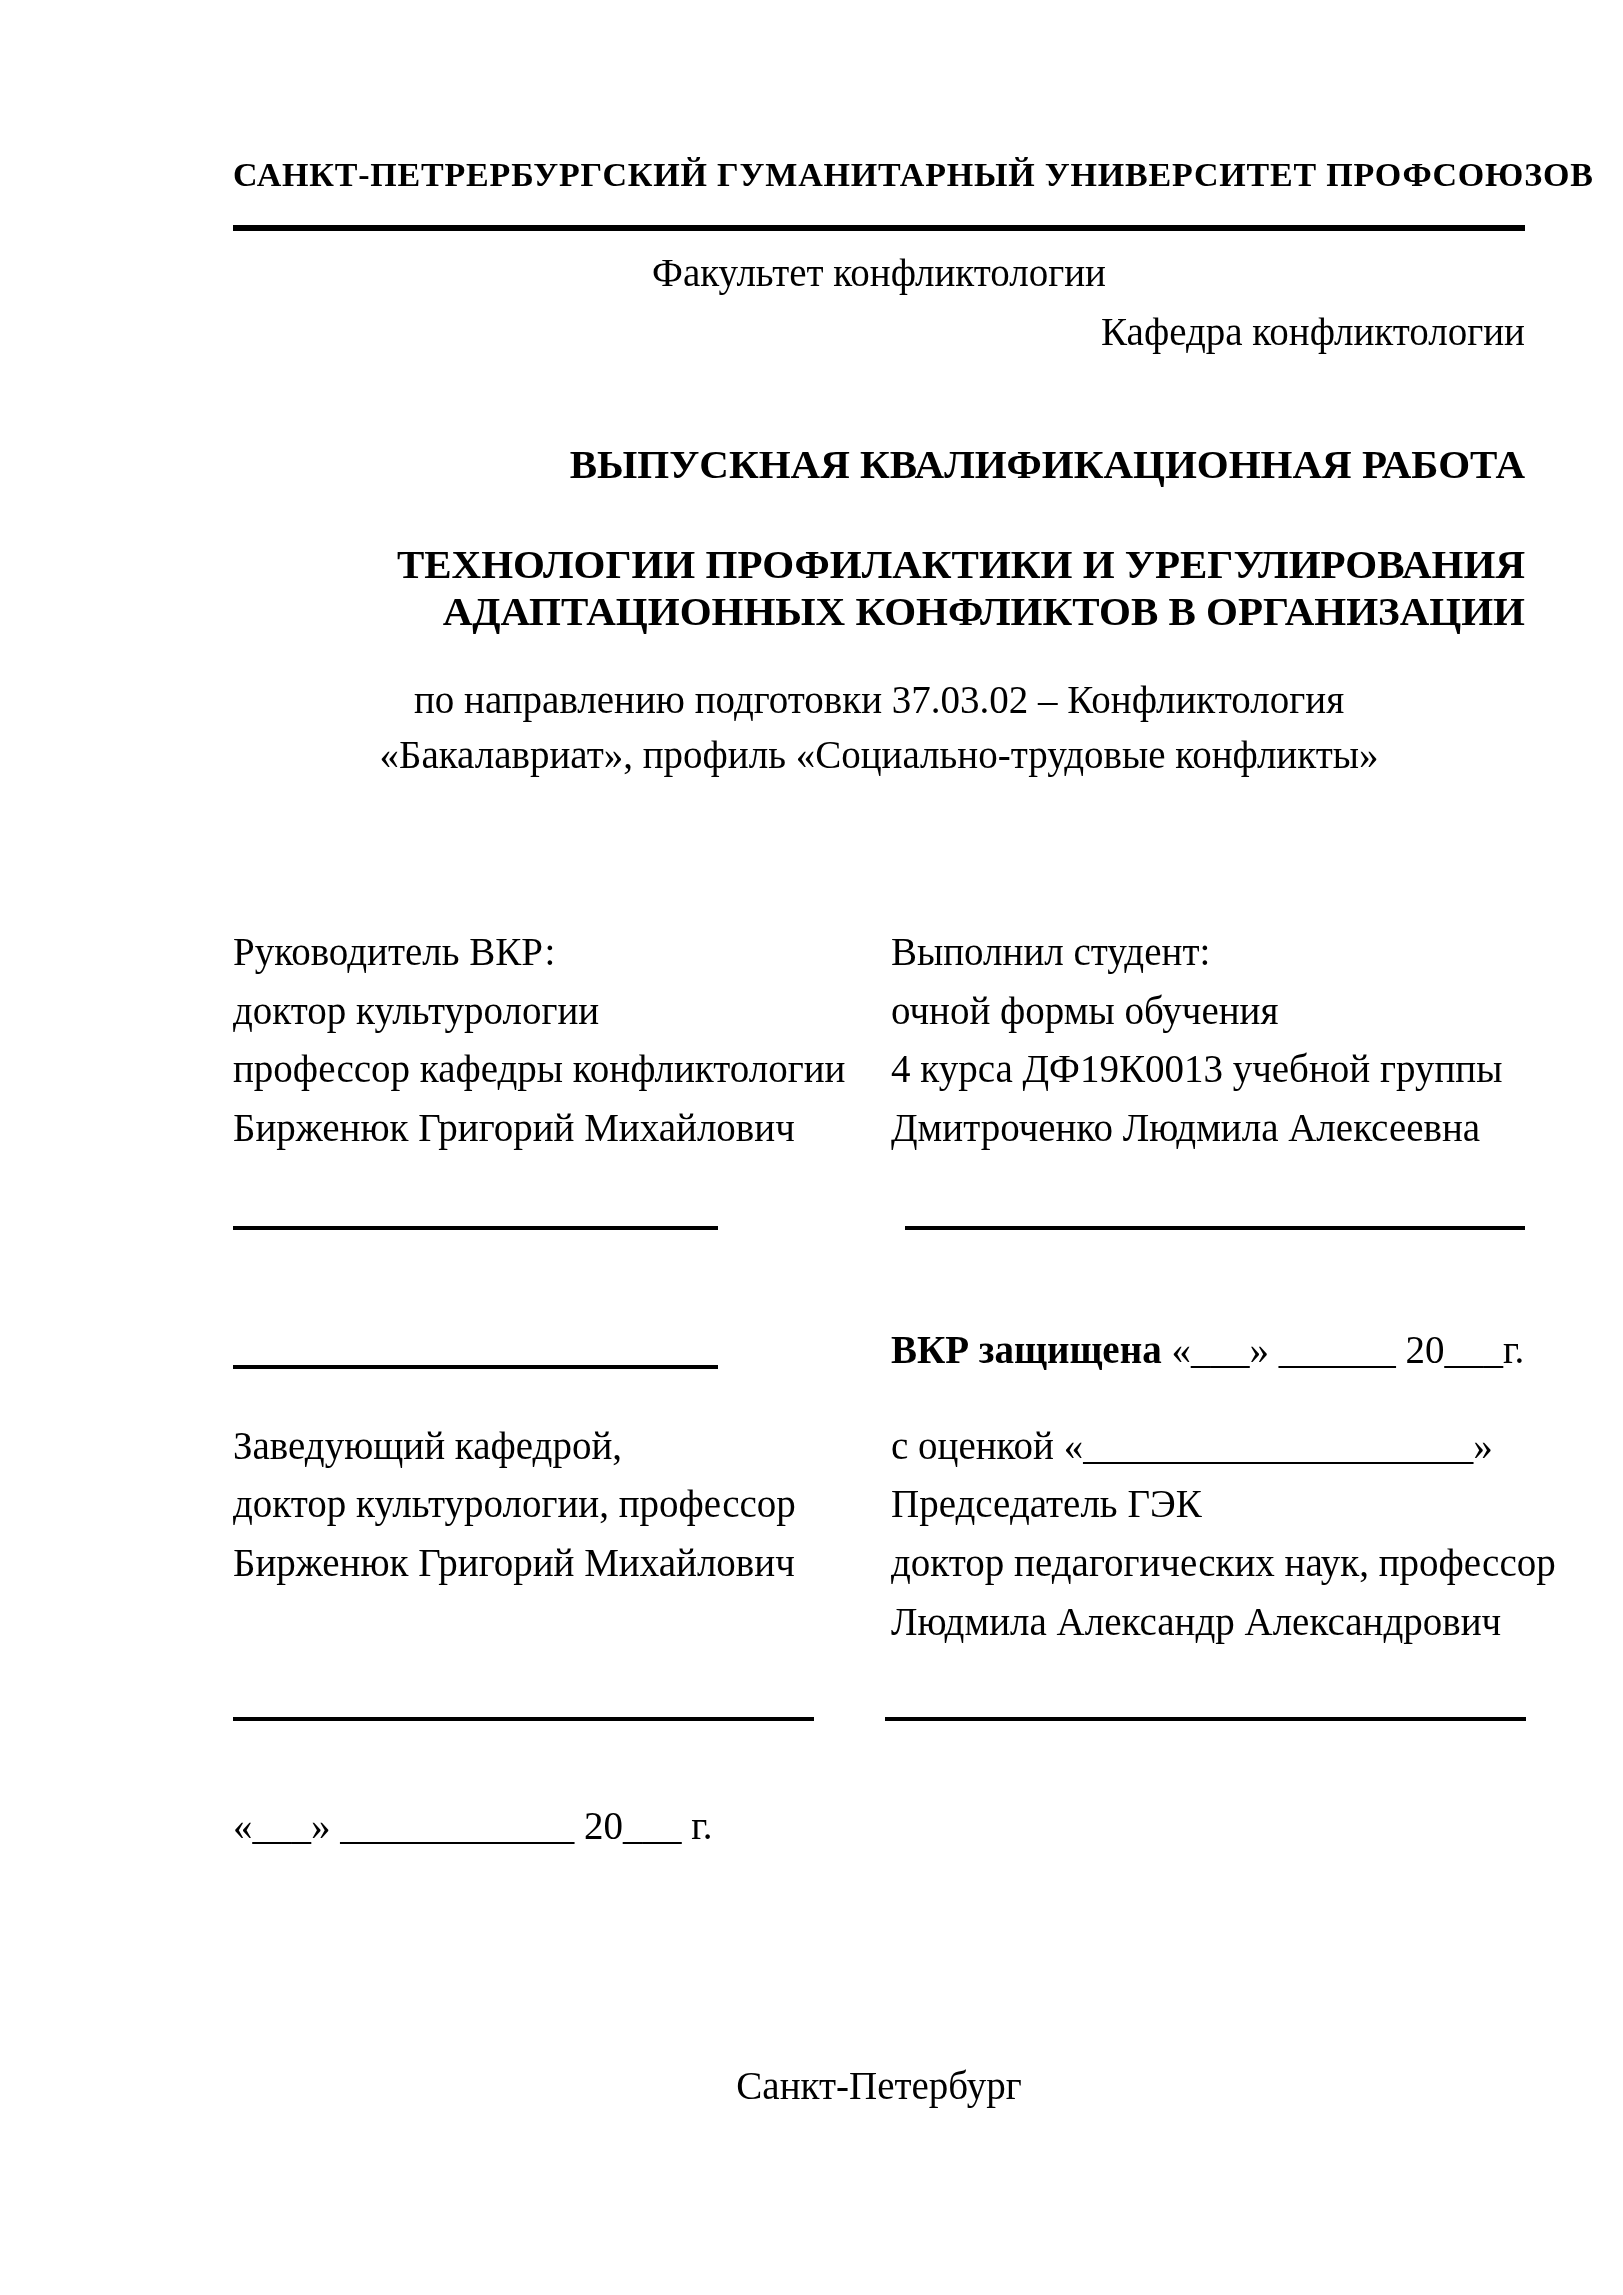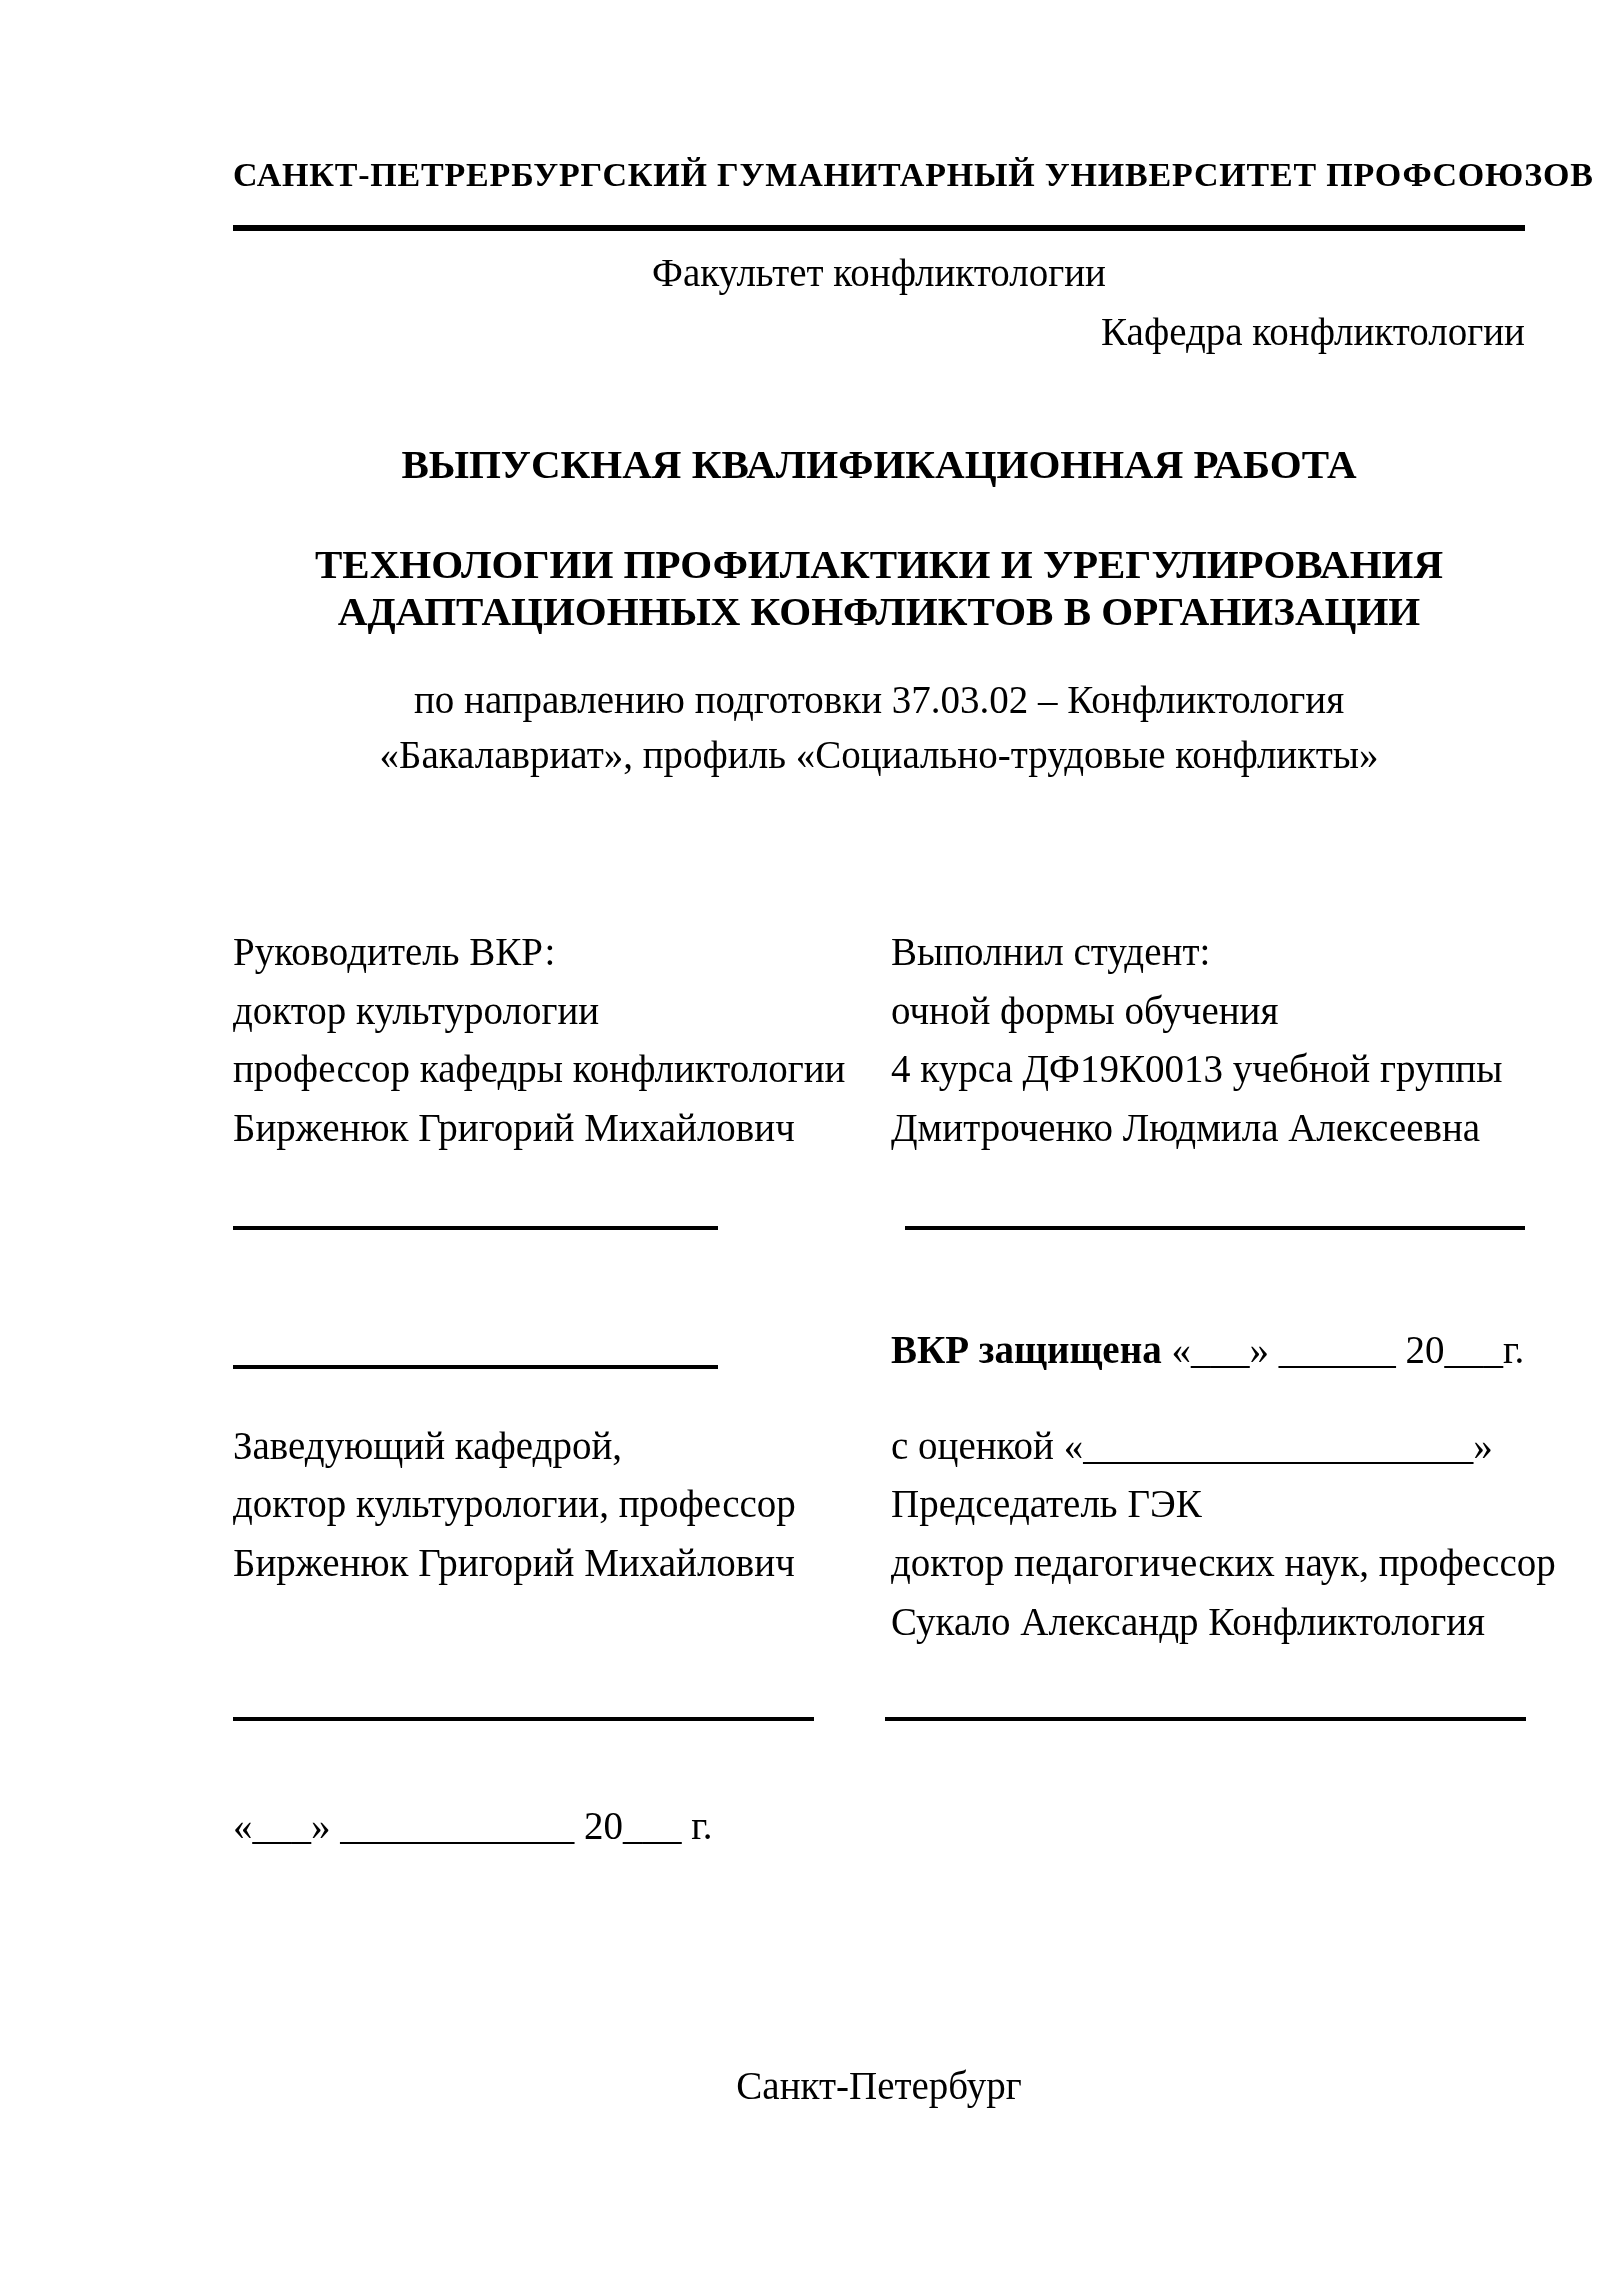--- a/index.html
+++ b/index.html
@@ -30,21 +30,21 @@
   }
   .block-right {
     left: 233px;
     width: 1292px;
     text-align: right;
   }
   .col-left  { left: 233px; text-align: left; }
   .col-right { left: 891px; text-align: left; }
   .bold { font-weight: bold; }
   .hdr { font-size: 34px; letter-spacing: 0.8px; }
-  .ttl { font-size: 41px; }
+  .ttl { font-size: 41px; text-align: right; }
   .rule {
     position: absolute;
     left: 233px;
     width: 1292px;
     height: 6.3px;
     background: #000000;
   }
   .sigline {
     position: absolute;
     height: 3.9px;
@@ -93,21 +93,21 @@
     <span class="bold">ВКР защищена</span><span> «___» ______ 20___г.</span>
   </div>
 
   <div class="line col-left" style="top:1481px;">доктор культурологии, профессор</div>
   <div class="line col-left" style="top:1423px;">Заведующий кафедрой,</div>
   <div class="line col-left" style="top:1540px;">Бирженюк Григорий Михайлович</div>
 
   <div class="line col-right" style="top:1423px;">с оценкой «____________________»</div>
   <div class="line col-right" style="top:1481px;">Председатель ГЭК</div>
   <div class="line col-right" style="top:1540px;">доктор педагогических наук, профессор</div>
-  <div class="line col-right" style="top:1599px;">Сукало Александр Конфликтология</div>
+  <div class="line col-right" style="top:1599px;">Людмила Александр Александрович</div>
 
   <div class="sigline" style="top:1717px; left:233px; width:581px;"></div>
   <div class="sigline" style="top:1717px; left:885px; width:641px;"></div>
 
   <div class="line col-left" style="top:1803px;">«___» ____________ 20___ г.</div>
 
   <div class="line block-center" style="top:2063px;">Санкт-Петербург</div>
 
 </div>
 

